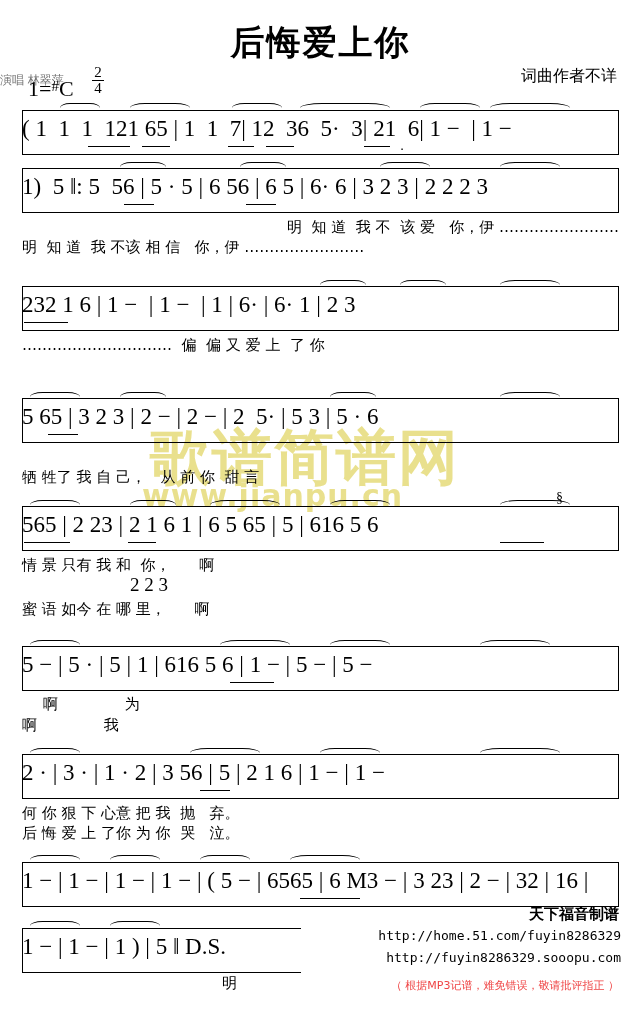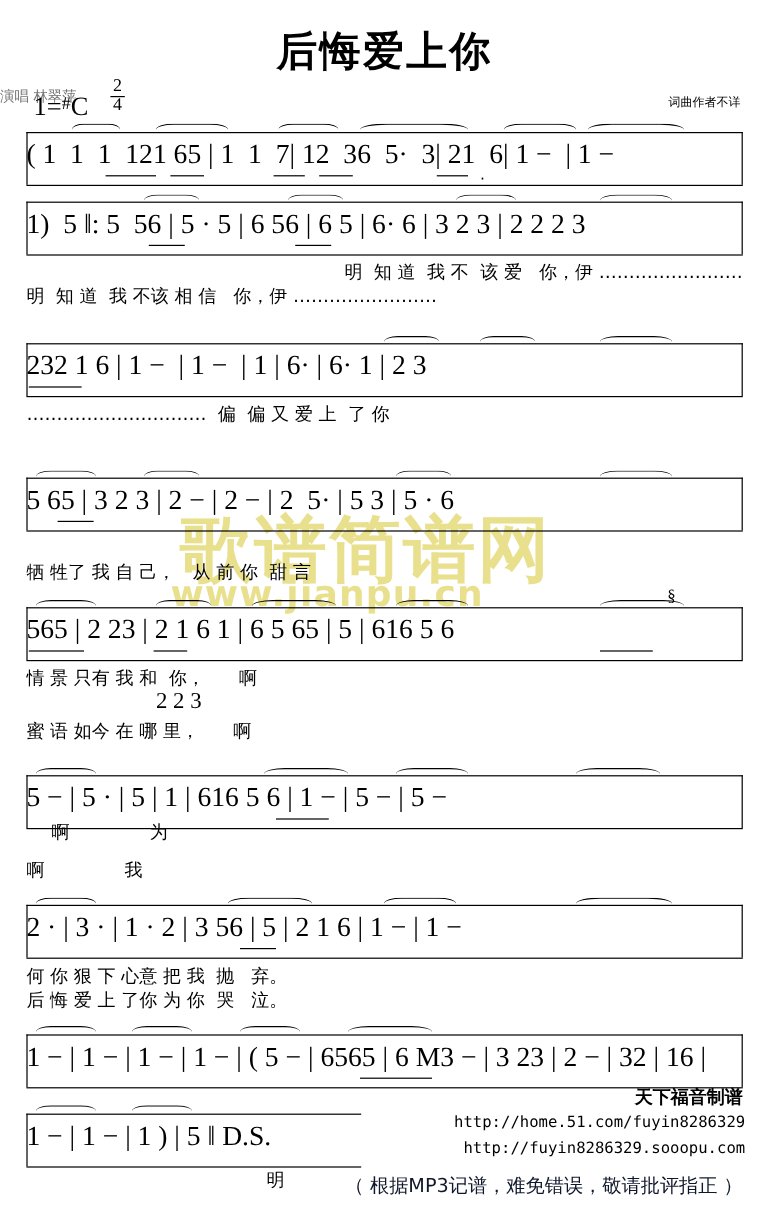--- a/index.html
+++ b/index.html
@@ -25,23 +25,23 @@
     color:#000;
   }
   .singer{
     position:absolute;left:0;top:72px;width:630px;
     text-align:left;
     font-family:"DejaVu Sans", sans-serif;
     font-size:12px;
     color:#737373;
   }
   .author{
-    position:absolute;right:24px;top:78px;
-    font-family:"DejaVu Sans", sans-serif;
-    font-size:10px;
+    position:absolute;right:24px;top:66px;
+    font-family:"DejaVu Sans", sans-serif;
+    font-size:16px;
     color:#000;
     text-align:right;
   }
   .keysig{
     position:absolute;left:28px;top:76px;
     font-family:"Liberation Serif", serif;
     font-size:22px;
     color:#000;
     white-space:nowrap;
   }
@@ -126,22 +126,22 @@
   .footTitle{
     position:absolute;right:22px;top:905px;
     font-family:"DejaVu Sans", sans-serif;
     font-weight:bold;
     font-size:15px;
     color:#000;
   }
   .footNote{
     position:absolute;right:22px;top:978px;
     font-family:"DejaVu Sans", sans-serif;
-    font-size:16px;
-    color:#0f172a;
+    font-size:11px;
+    color:#ef4444;
   }
   .seg{
     position:absolute;
     font-family:"Liberation Serif", serif;
     font-size:14px;
   }
 </style>
 </head>
 <body>
 
@@ -252,21 +252,21 @@
     <div class="line" style="top:16px;"></div>
     <div class="line" style="top:60px;"></div>
     <div class="bar" style="left:22px;top:16px;height:44px;"></div>
     <div class="bar" style="right:22px;top:16px;height:44px;"></div>
     <div class="slur" style="left:30px;top:10px;width:50px;"></div>
     <div class="slur" style="left:220px;top:10px;width:70px;"></div>
     <div class="slur" style="left:330px;top:10px;width:60px;"></div>
     <div class="slur" style="left:480px;top:10px;width:70px;"></div>
     <div class="notes" style="top:22px;">5 − | 5 · | 5 | 1 | 616 5 6 | 1 − | 5 − | 5 −</div>
     <div class="beam" style="left:230px;top:52px;width:44px;"></div>
-    <div class="lyr" style="top:54px;padding-left:21px;">啊              为</div>
+    <div class="lyr" style="top:65px;padding-left:21px;">啊              为</div>
     <div class="lyr" style="top:86px;">啊              我</div>
   </div>
 
   <div class="sys" style="top:748px;height:95px;">
     <div class="line" style="top:6px;"></div>
     <div class="line" style="top:50px;"></div>
     <div class="bar" style="left:22px;top:6px;height:44px;"></div>
     <div class="bar" style="right:22px;top:6px;height:44px;"></div>
     <div class="slur" style="left:30px;top:0px;width:50px;"></div>
     <div class="slur" style="left:190px;top:0px;width:70px;"></div>

